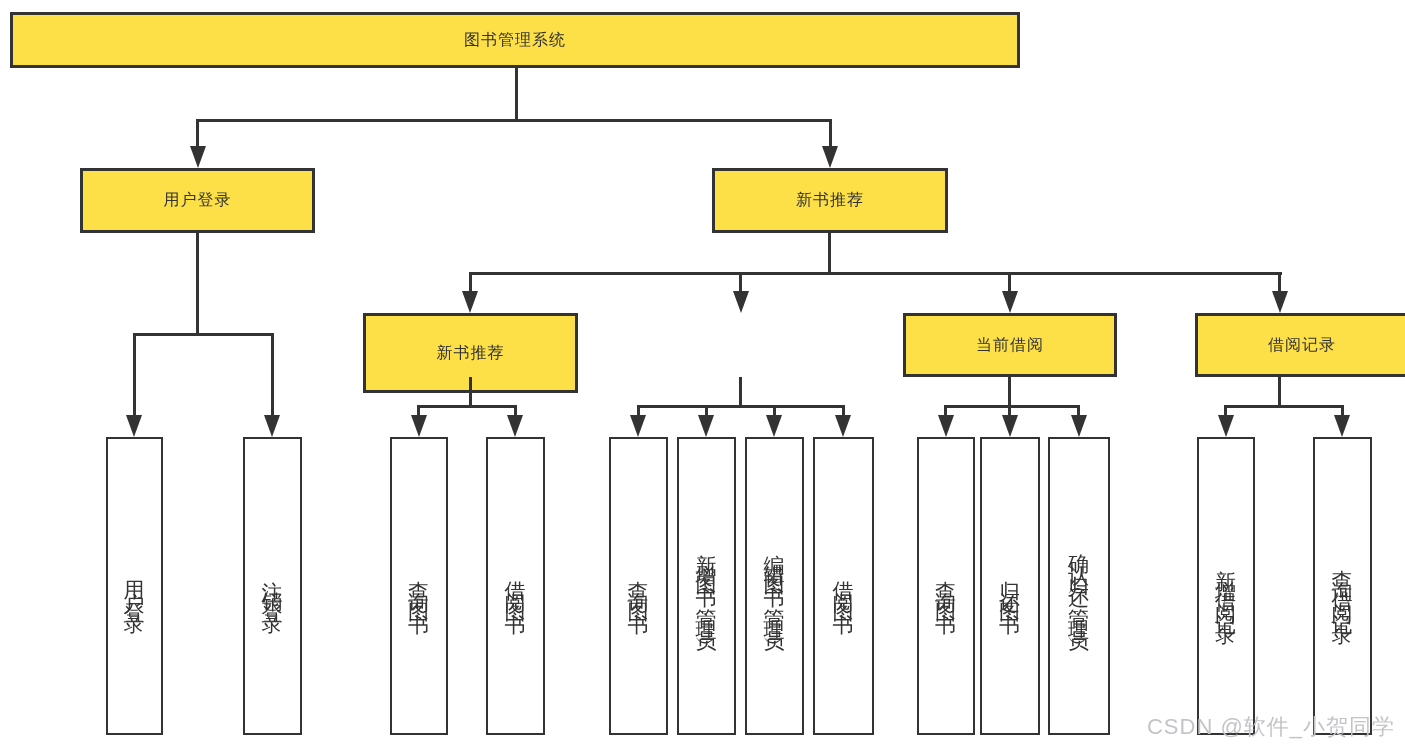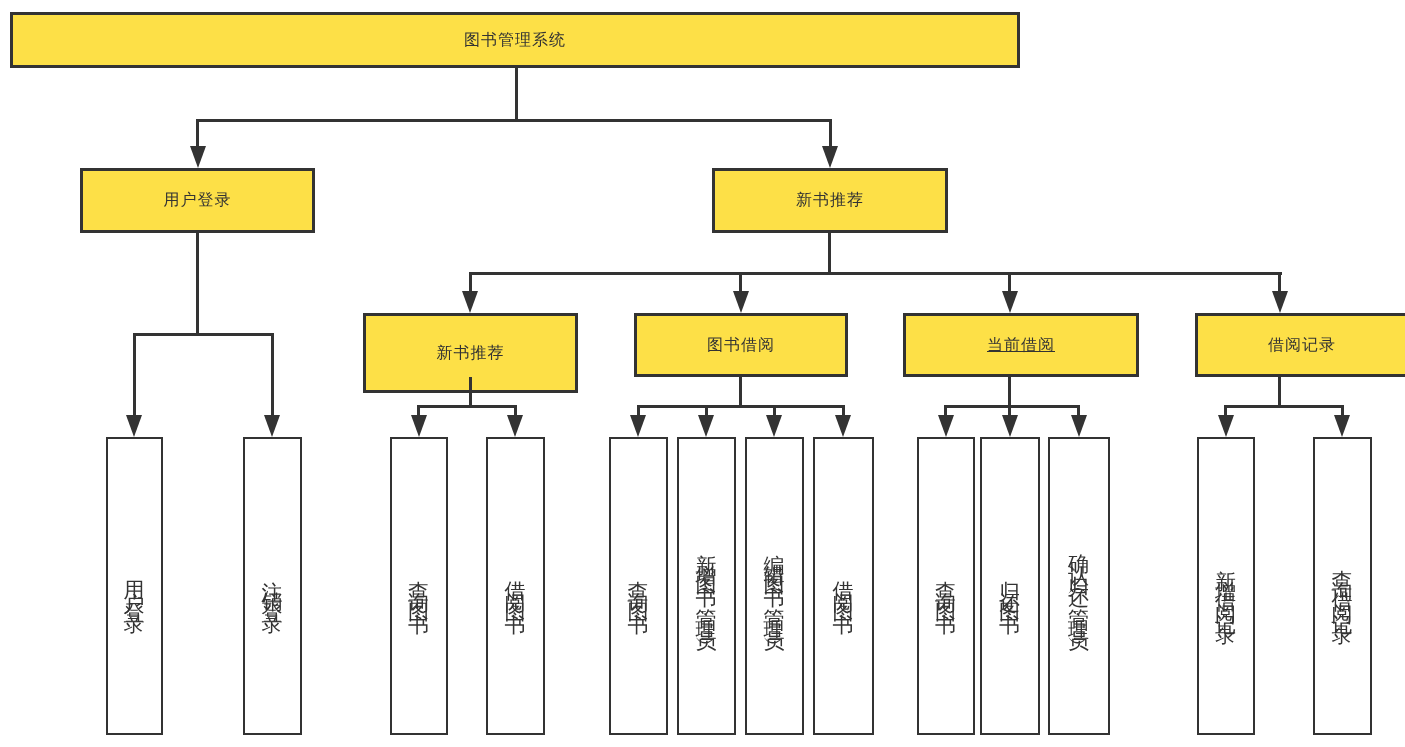--- a/index.html
+++ b/index.html
@@ -100,24 +100,21 @@
   <div class="vline" style="left:739px;top:272px;height:23px;"></div>
   <div class="arrow" style="left:733px;top:291px;"></div>
   <div class="vline" style="left:1008px;top:272px;height:23px;"></div>
   <div class="arrow" style="left:1002px;top:291px;"></div>
   <div class="vline" style="left:1278px;top:272px;height:23px;"></div>
   <div class="arrow" style="left:1272px;top:291px;"></div>
 
   <div class="nodebox" style="left:363px;top:313px;width:215px;height:80px;">
     <span>新书推荐</span>
   </div>
-  <div class="nodebox" style="left:634px;top:313px;width:214px;height:64px;">
-    <span>图书借阅</span>
-  </div>
-  <div class="nodebox" style="left:903px;top:313px;width:236px;height:64px;text-decoration:underline;">
+  <div class="nodebox" style="left:903px;top:313px;width:214px;height:64px;">
     <span>当前借阅</span>
   </div>
   <div class="nodebox" style="left:1173px;top:313px;width:214px;height:64px;margin-left:22px;">
     <span>借阅记录</span>
   </div>
 
   <div class="vline" style="left:469px;top:377px;height:30px;"></div>
   <div class="hline" style="left:417px;top:405px;width:100px;"></div>
   <div class="vline" style="left:417px;top:405px;height:14px;"></div>
   <div class="arrow" style="left:411px;top:415px;"></div>
@@ -188,14 +185,15 @@
     <span class="vtext">确认归还（管理员）</span>
   </div>
 
   <div class="leafbox" style="left:1197px;width:58px;">
     <span class="vtext">新增借阅记录</span>
   </div>
   <div class="leafbox" style="left:1313px;width:59px;">
     <span class="vtext">查询借阅记录</span>
   </div>
 
+  <div class="watermark">CSDN @软件_小贺同学</div>
 
 </div>
 
 </body></html>

